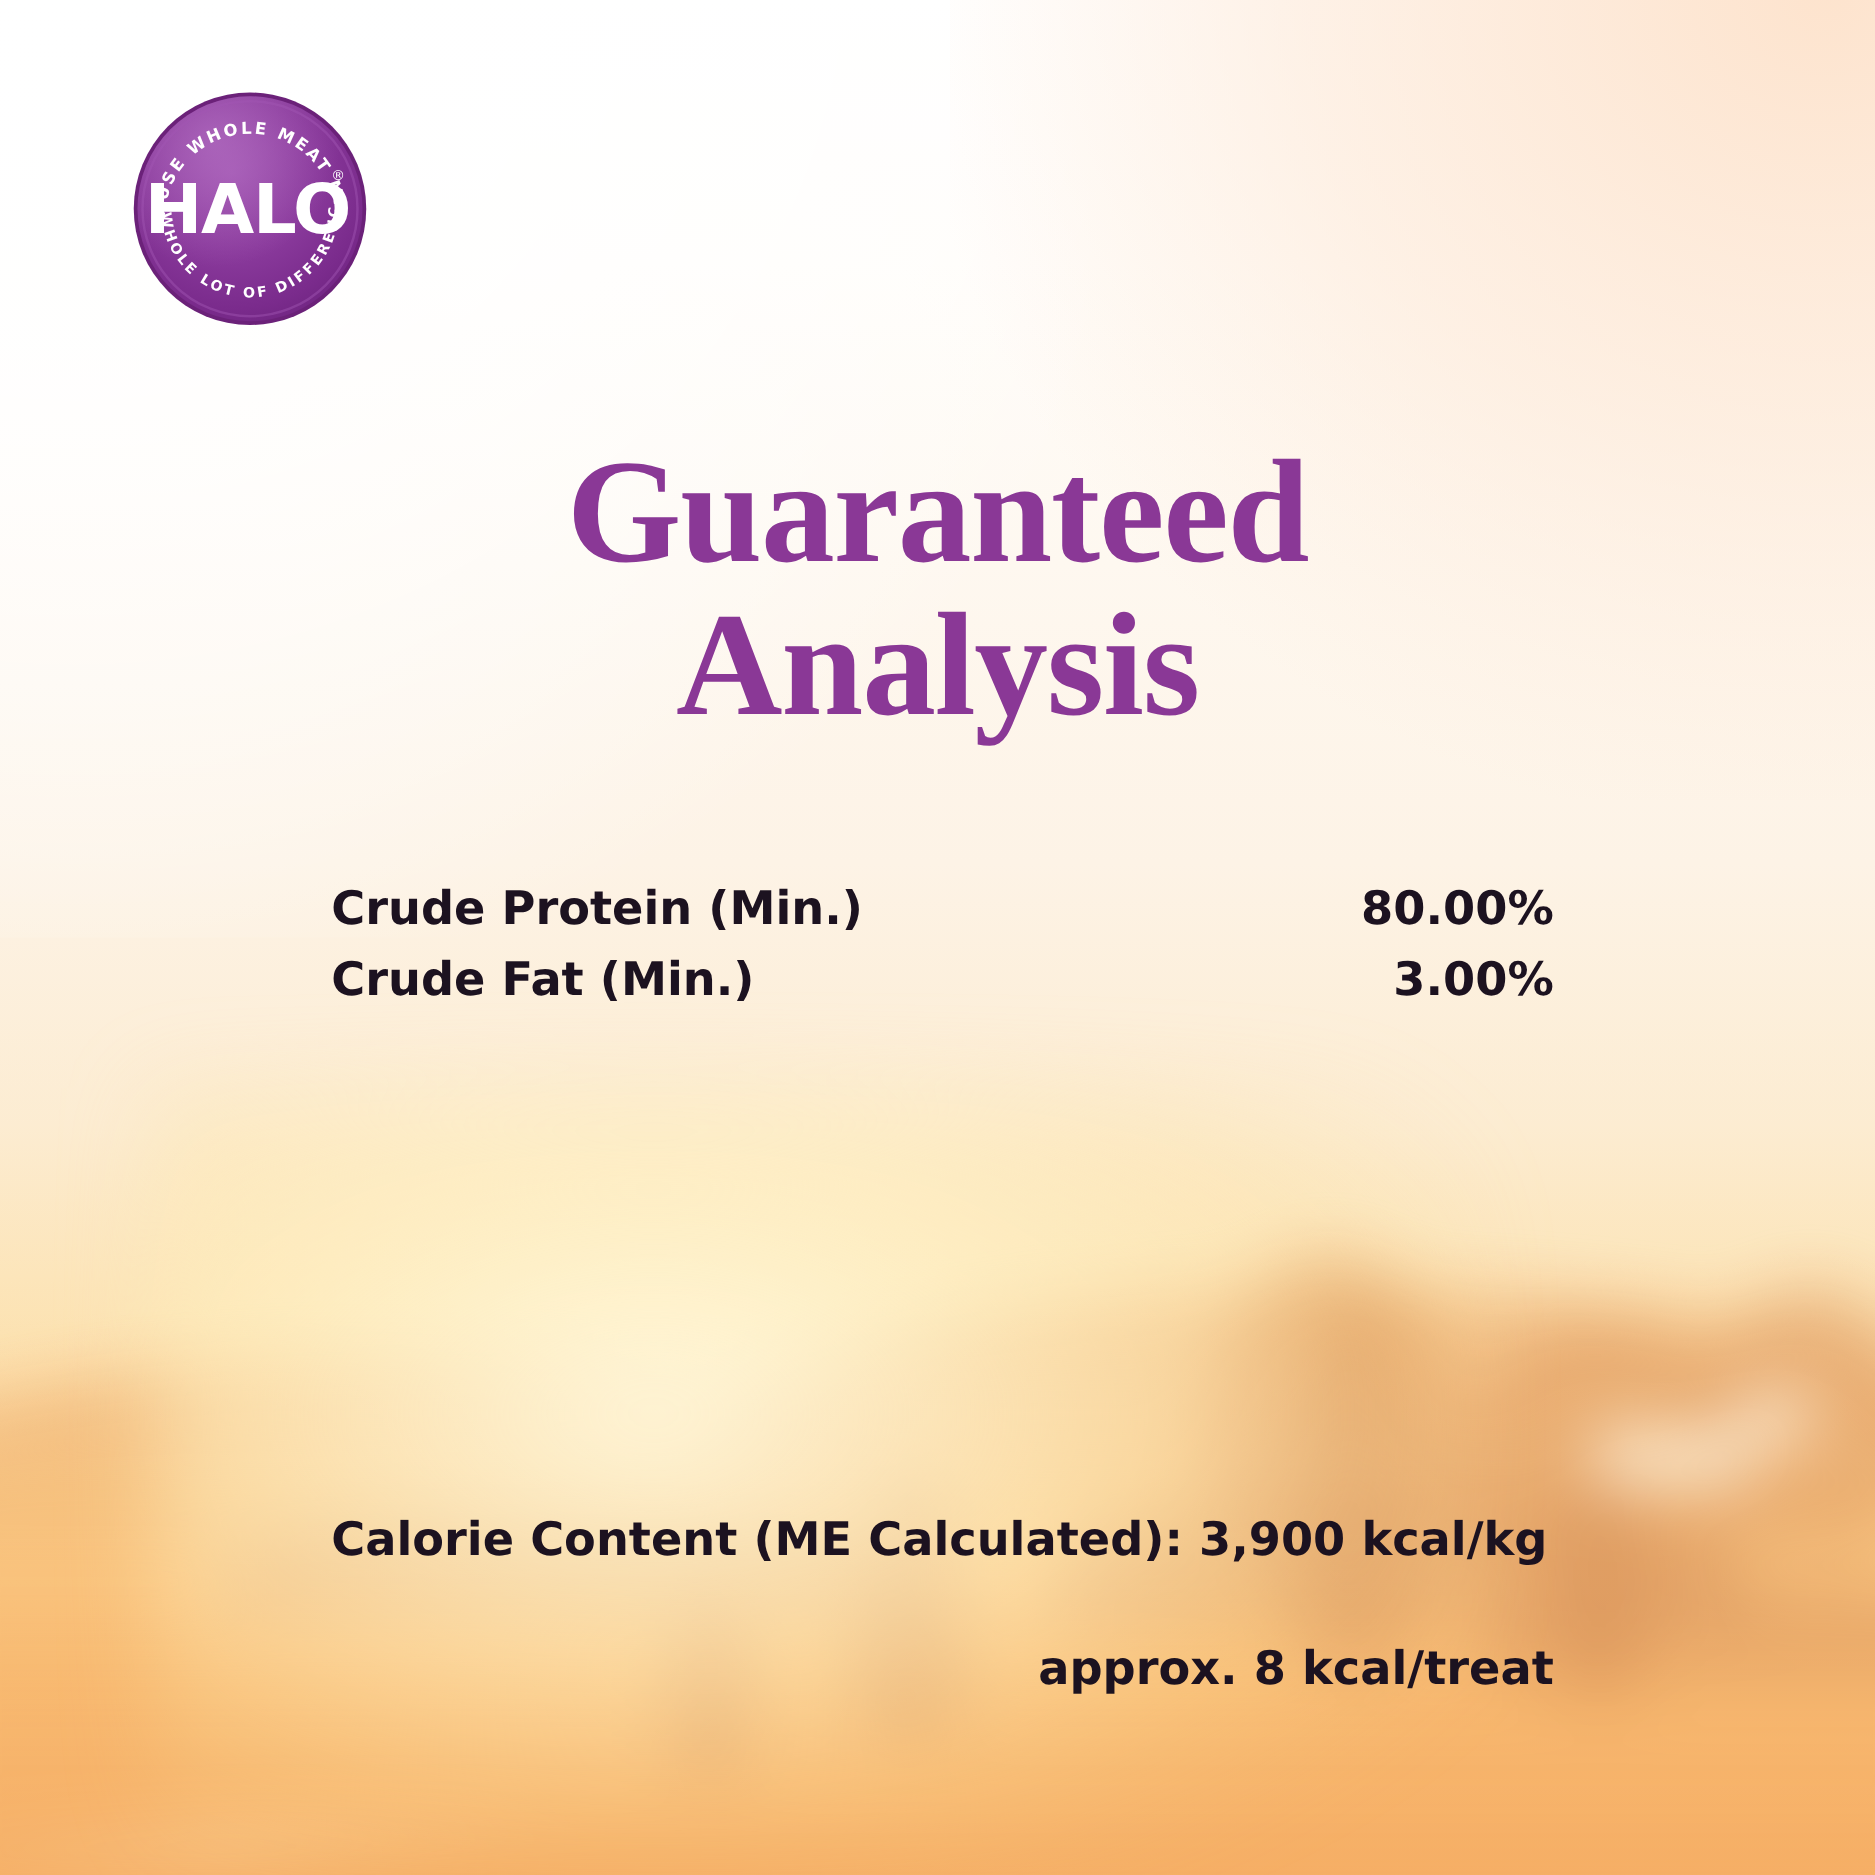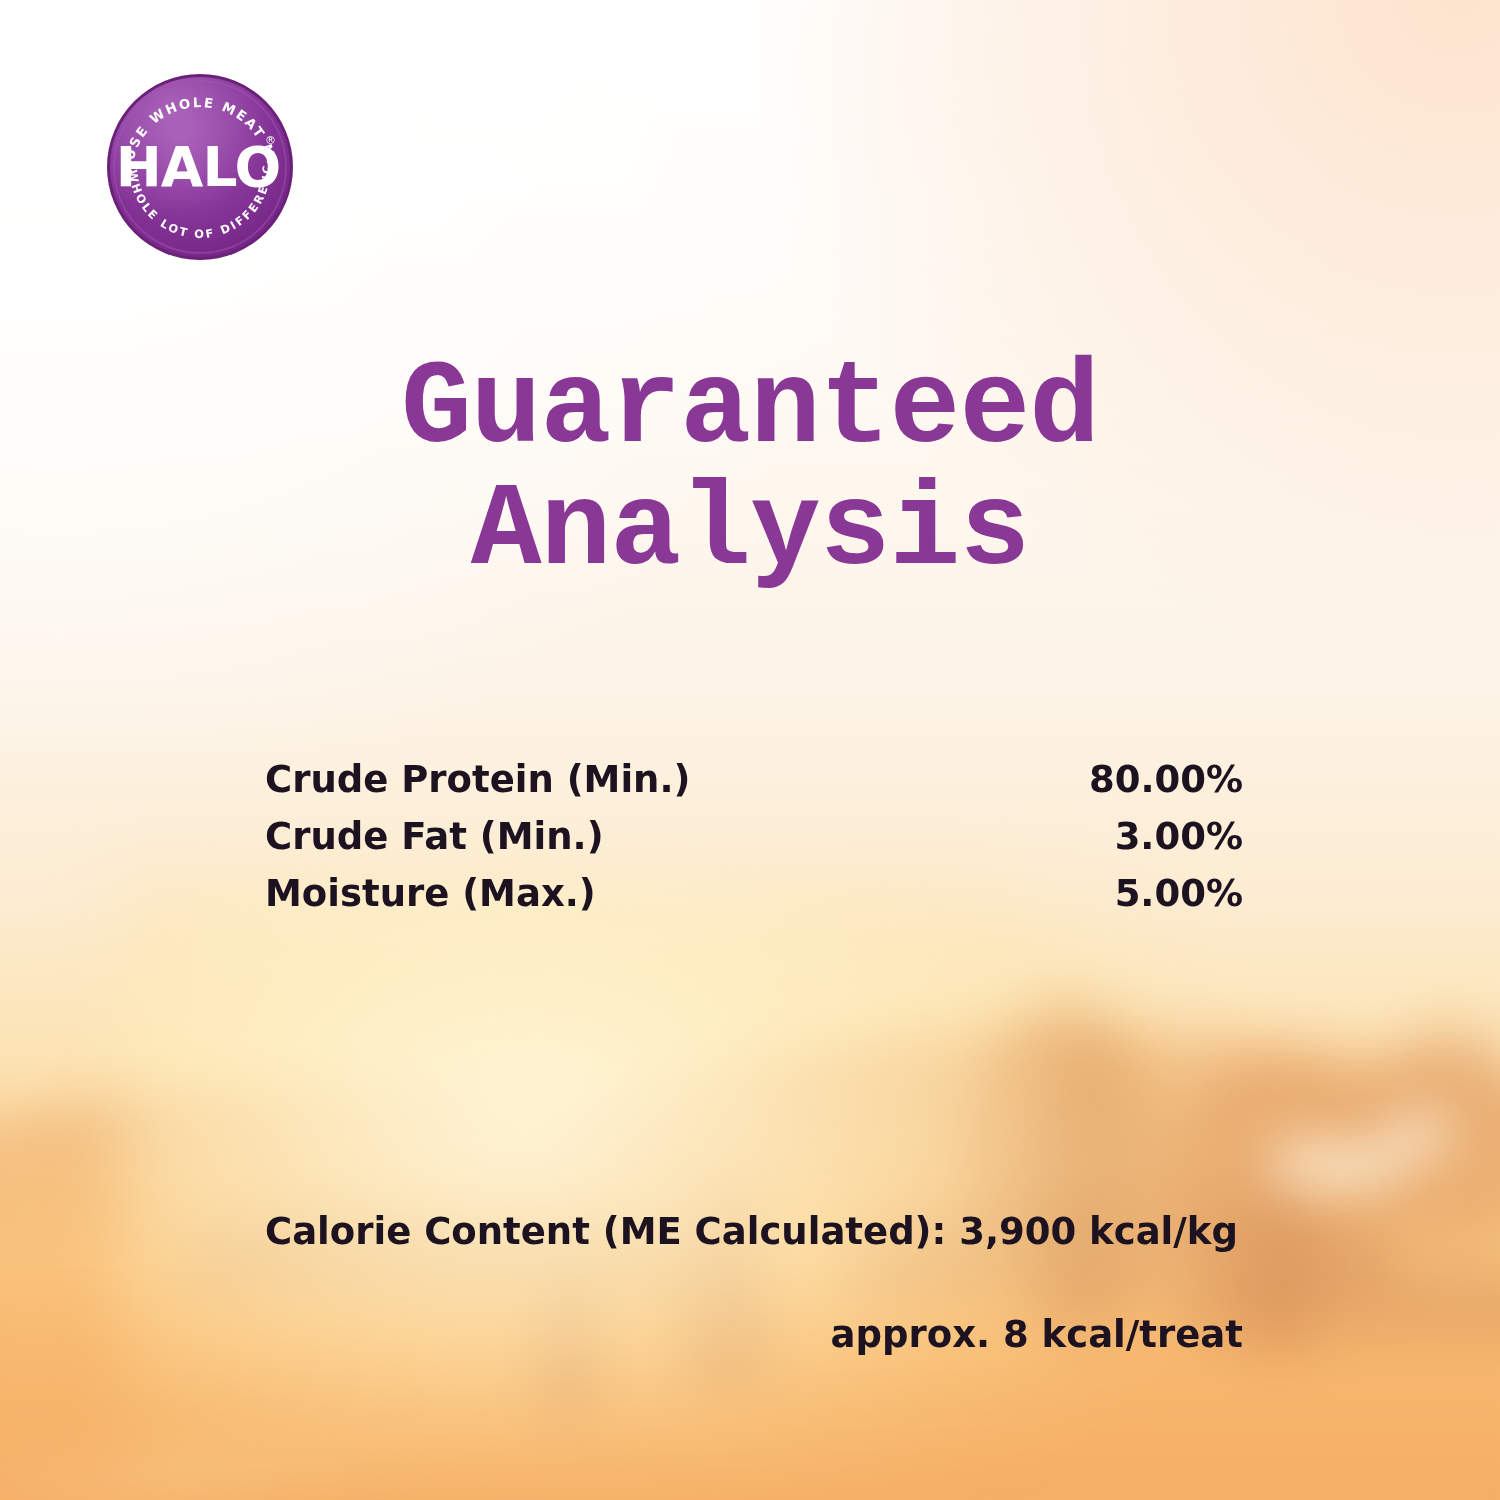--- a/index.html
+++ b/index.html
@@ -110,32 +110,32 @@
   .logo-wrap{
     position:absolute; left:105px; top:72px; width:190px; height:190px;
   }
   .logo-svg{ display:block; width:190px; height:190px; }
 
   
   .headline{
     position:absolute; left:0; right:0; top:352px;
     text-align:center;
     color:#8A3896;
-    font-family:Liberation Mono, monospace;
+    font-family:Liberation Serif, serif;
     font-weight:700;
     font-size:118px;
     line-height:0.98;
     letter-spacing:-1px;
   }
   .headline .hl-line{ display:block; }
   .hl2{ margin-top:6px; }
 
   
   .ga-table{
-    position:absolute; left:265px; top:758px; width:978px;
+    position:absolute; left:265px; top:705px; width:978px;
   }
   .ga-row{
     display:flex; justify-content:space-between; align-items:baseline;
     height:57px;
   }
   .ga-label, .ga-value{
     color:#1C1220;
     font-family:"DejaVu Sans", sans-serif;
     font-weight:700;
     font-size:37px;
@@ -243,24 +243,20 @@
       <span class="ga-label">Crude Protein (Min.)</span>
       <span class="ga-value">80.00%</span>
     </div>
 
     <div class="ga-row">
       <span class="ga-label">Crude Fat (Min.)</span>
       <span class="ga-value">3.00%</span>
     </div>
 
 
-    <div class="ga-row">
-      <span class="ga-label">Moisture (Max.)</span>
-      <span class="ga-value">5.00%</span>
-    </div>
 
   </div>
 
   <div class="cal-block">
     <div class="cal-line cal-line-1">Calorie Content (ME Calculated):  3,900 kcal/kg</div>
     <div class="cal-line cal-line-2">approx. 8 kcal/treat</div>
   </div>
 
 </div>
 

